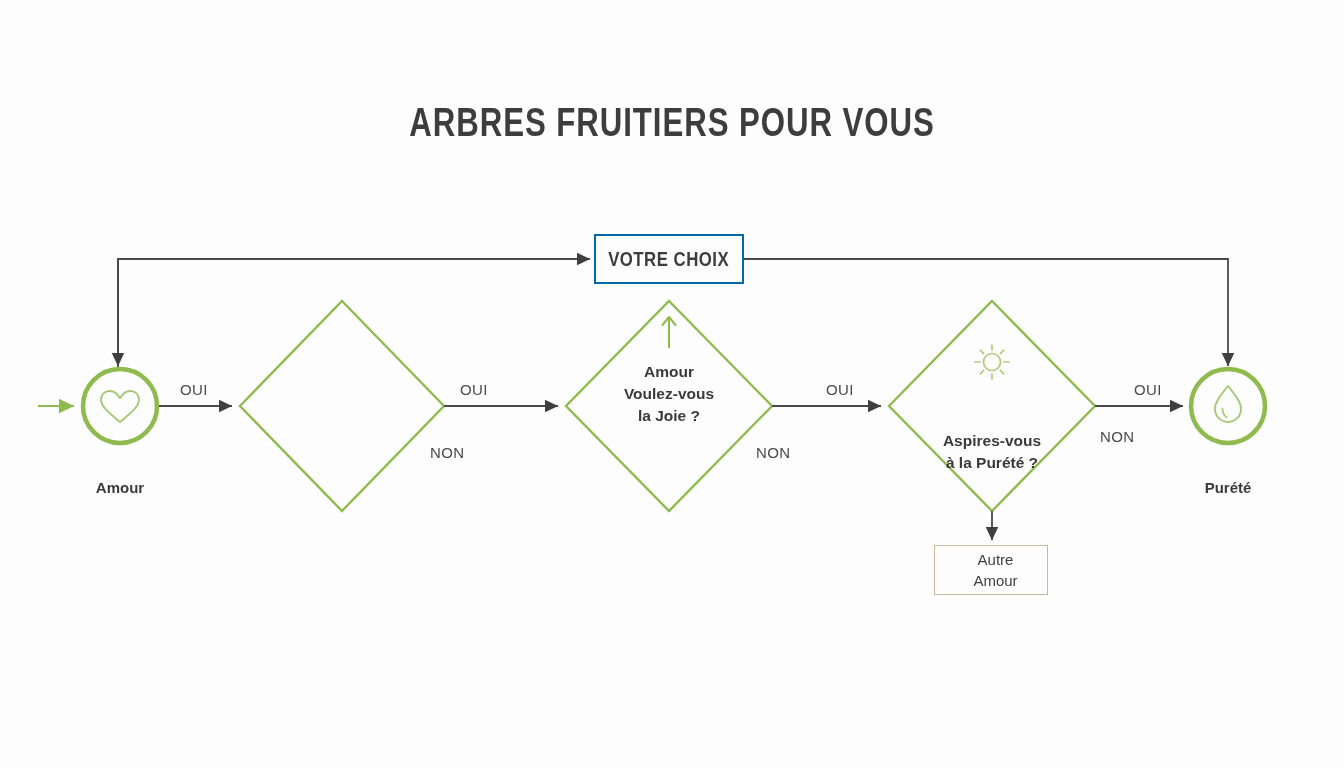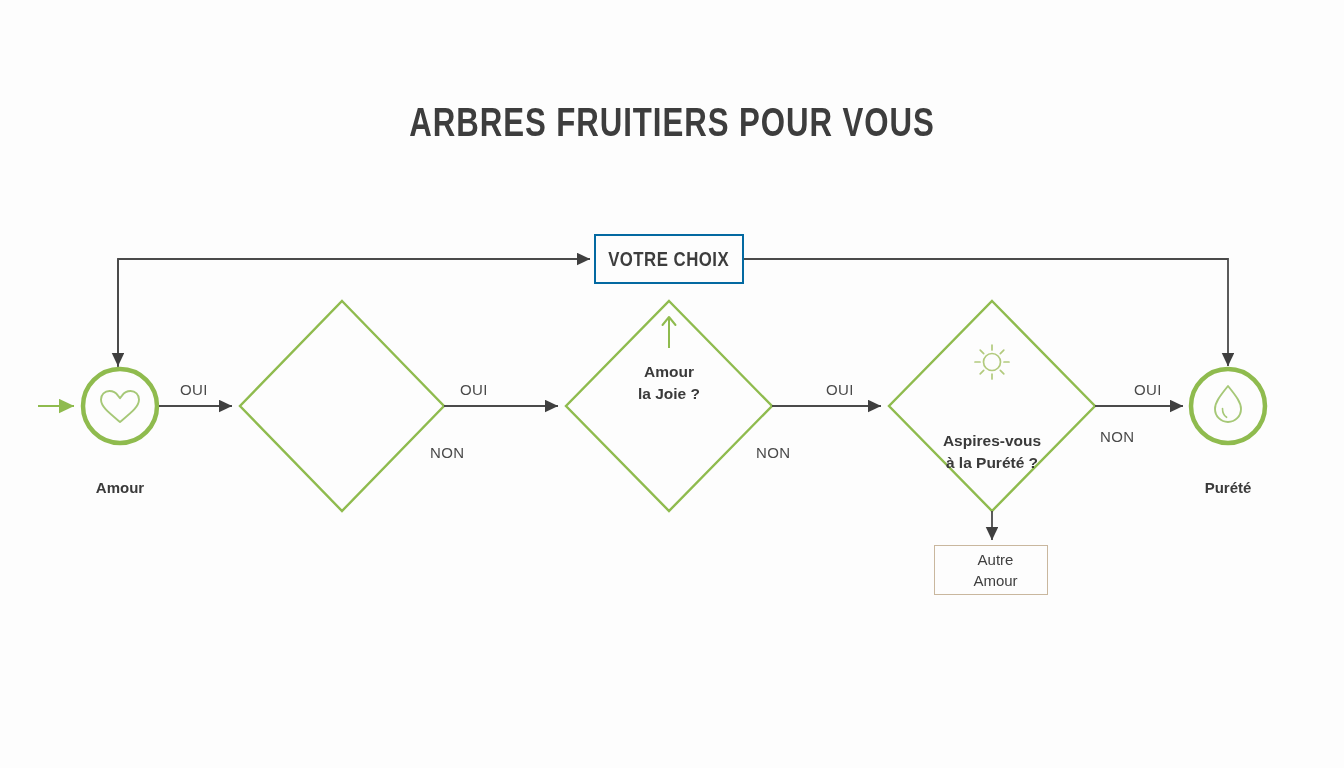--- a/index.html
+++ b/index.html
@@ -180,20 +180,21 @@
   <div class="choice-box" style="left:594px; top:234px; width:150px; height:50px;">
     <span>VOTRE CHOIX</span>
   </div>
 
   <div class="node-label" style="left:60px; top:453px; width:120px;">Amour</div>
   <div class="node-label" style="left:1168px; top:453px; width:120px;">Purété</div>
 
 
   <div class="diamond-text" style="left:569px; top:361px; width:200px;">
     <div>Amour</div>
+    <div>Voulez-vous</div>
     <div>la Joie ?</div>
   </div>
 
   <div class="diamond-text" style="left:892px; top:393px; width:200px;margin-top:37px;">
     <div>Aspires-vous</div>
     <div>à la Purété ?</div>
   </div>
 
   <div class="edge-label" style="left:180px; top:381px;">OUI</div>
   <div class="edge-label" style="left:460px; top:381px;">OUI</div>

